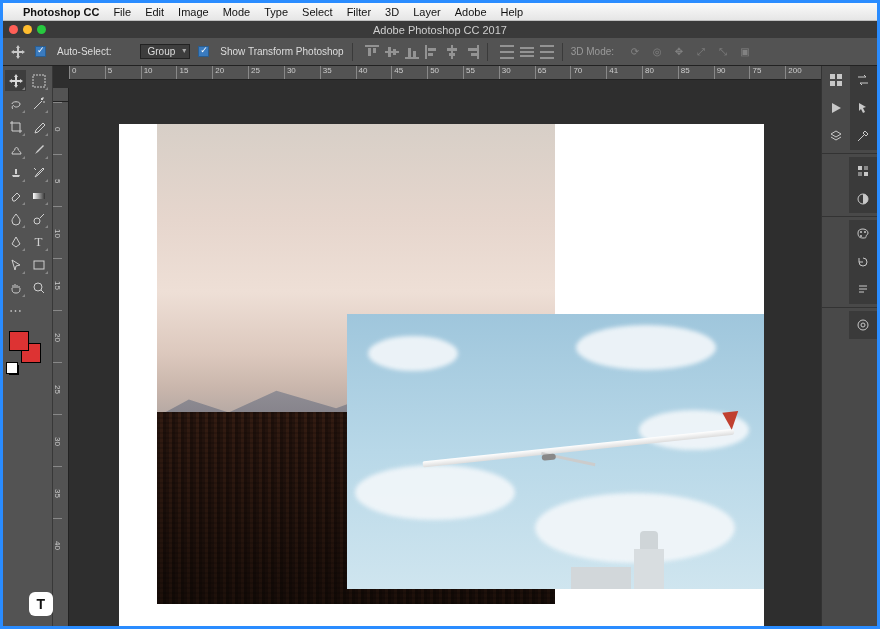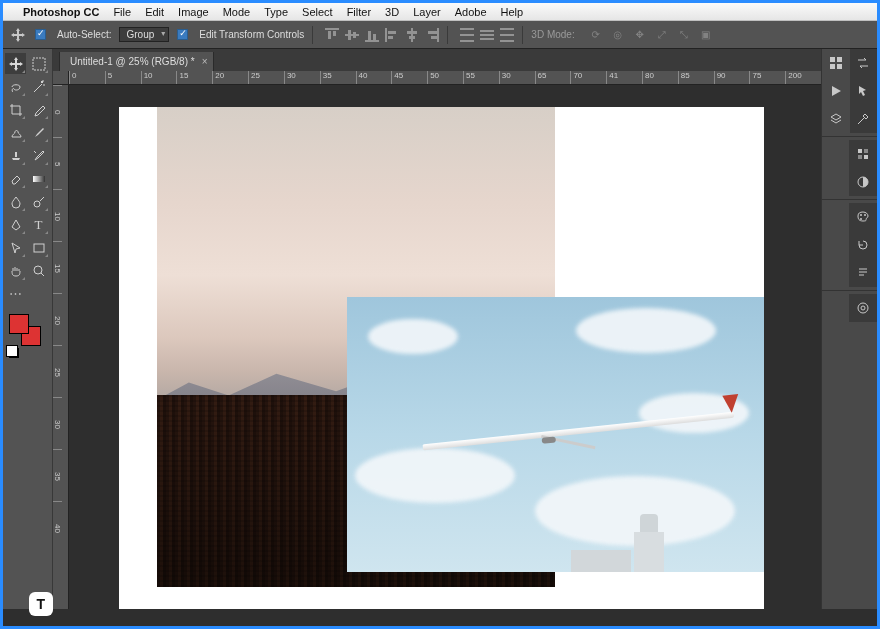--- a/index.html
+++ b/index.html
@@ -11,21 +11,21 @@
   .window { position: relative; background: #2e2e2e; height: 605px; }
   .titlebar { height: 17px; background: #3a3a3a; display: flex; align-items: center; position: relative; }
   .traffic-lights { display: flex; gap: 5px; padding-left: 6px; }
   .tl { width: 9px; height: 9px; border-radius: 50%; }
   .tl.red { background: #ff5f56; } .tl.yellow { background: #ffbd2e; } .tl.green { background: #27c93f; }
   .win-title { position: absolute; left: 0; right: 0; text-align: center; font-size: 11px; color: #cfcfcf; pointer-events:none; }
   .options-bar { height: 28px; background: #535353; border-bottom: 1px solid #222; display:flex; align-items:center; padding:0 6px; font-size:10px; color:#ddd; gap:8px; }
   .opt-icon { width:18px; height:18px; display:inline-flex; align-items:center; justify-content:center; color:#b8b8b8; }
   .chk { width:11px; height:11px; background:#3a7bbf; border:1px solid #2a5d8f; display:inline-block; position:relative; margin-right:3px; vertical-align:middle; }
   .chk::after { content:"✓"; color:#fff; font-size:9px; position:absolute; top:-2px; left:1px; }
-  .dropdown { background:#3d3d3d; border:1px solid #222; padding:1px 14px 1px 6px; position:relative; color:#ddd; font-size:10px; }
+  .dropdown { background:#3d3d3d; border:1px solid #222; padding:1px 14px 1px 6px; position:relative; color:#ddd; font-size:10px;margin-left:21px; }
   .dropdown::after { content:"▾"; position:absolute; right:3px; top:1px; font-size:8px; color:#aaa; }
   .sep-v { width:1px; height:18px; background:#3a3a3a; }
   .align-icons { display:flex; gap:6px; margin-left:4px; }
   .align-i { width:14px; height:14px; position:relative; opacity:.55; }
   .align-i span { position:absolute; background:#c8c8c8; }
   .mode-icons { display:flex; gap:8px; margin-left:6px; }
   .mode-i { width:14px; height:14px; opacity:.45; color:#bcbcbc; display:flex; align-items:center; justify-content:center; }
 
   .body-area { position:relative; height: 560px; display:flex; }
   .tool-panel { width:50px; background:#535353; border-right:1px solid #383838; display:flex; flex-wrap:wrap; padding:4px 2px; align-content:flex-start; gap:2px; }
@@ -102,32 +102,40 @@
     <span>Select</span>
     <span>Filter</span>
     <span>3D</span>
     <span>Layer</span>
     <span>Adobe</span>
     <span>Help</span>
   </div>
 
   <div class="window">
 
+    <div class="titlebar">
+      <div class="traffic-lights">
+        <div class="tl red"></div>
+        <div class="tl yellow"></div>
+        <div class="tl green"></div>
+      </div>
+      <div class="win-title">Adobe Photoshop CC 2017</div>
+    </div>
 
     <div class="options-bar">
       <span class="opt-icon">
         <svg width="14" height="14" viewBox="0 0 14 14">
             <path d="M7 0l2 3H8v3h3V5l3 2-3 2V8H8v3h1l-2 3-2-3h1V8H3v1L0 7l3-2v1h3V3H5z" fill="#c8c8c8"></path>
           </svg>
       </span>
       <span class="chk"></span>
       <span>Auto-Select:</span>
       <span class="dropdown">Group</span>
       <span class="chk"></span>
-      <span>Edit Transform Controls</span>
+      <span>Show Transform Photoshop</span>
       <div class="sep-v"></div>
       <div class="align-icons">
         <div class="align-i">
             <span style="left:0;top:0;width:14px;height:2px"></span>
             <span style="left:3px;top:3px;width:3px;height:8px"></span>
             <span style="left:8px;top:3px;width:3px;height:5px"></span>
           </div>
         <div class="align-i">
             <span style="left:0;top:6px;width:14px;height:2px"></span>
             <span style="left:3px;top:2px;width:3px;height:10px"></span>
@@ -314,26 +322,20 @@
           </div>
         <div class="tool" style="width:44px;justify-content:flex-start;padding-left:4px">⋯</div>
         <div class="color-swatches">
           <div class="sw fg" title="#d13a3a"></div>
           <div class="sw bg" title="#d13a3a"></div>
           <div class="mini-sw"></div>
         </div>
       </div>
 
       <div class="doc-area">
-        <div class="tab-bar">
-          <div class="tab">
-            <span>Untitled-1 @ 25% (RGB/8) *</span>
-            <span class="x">×</span>
-          </div>
-        </div>
         <div class="ruler-origin"></div>
         <div class="rulers-hr">
           <div class="tick-group">
             <div class="tick">0</div>
             <div class="tick">5</div>
             <div class="tick">10</div>
             <div class="tick">15</div>
             <div class="tick">20</div>
             <div class="tick">25</div>
             <div class="tick">30</div>

